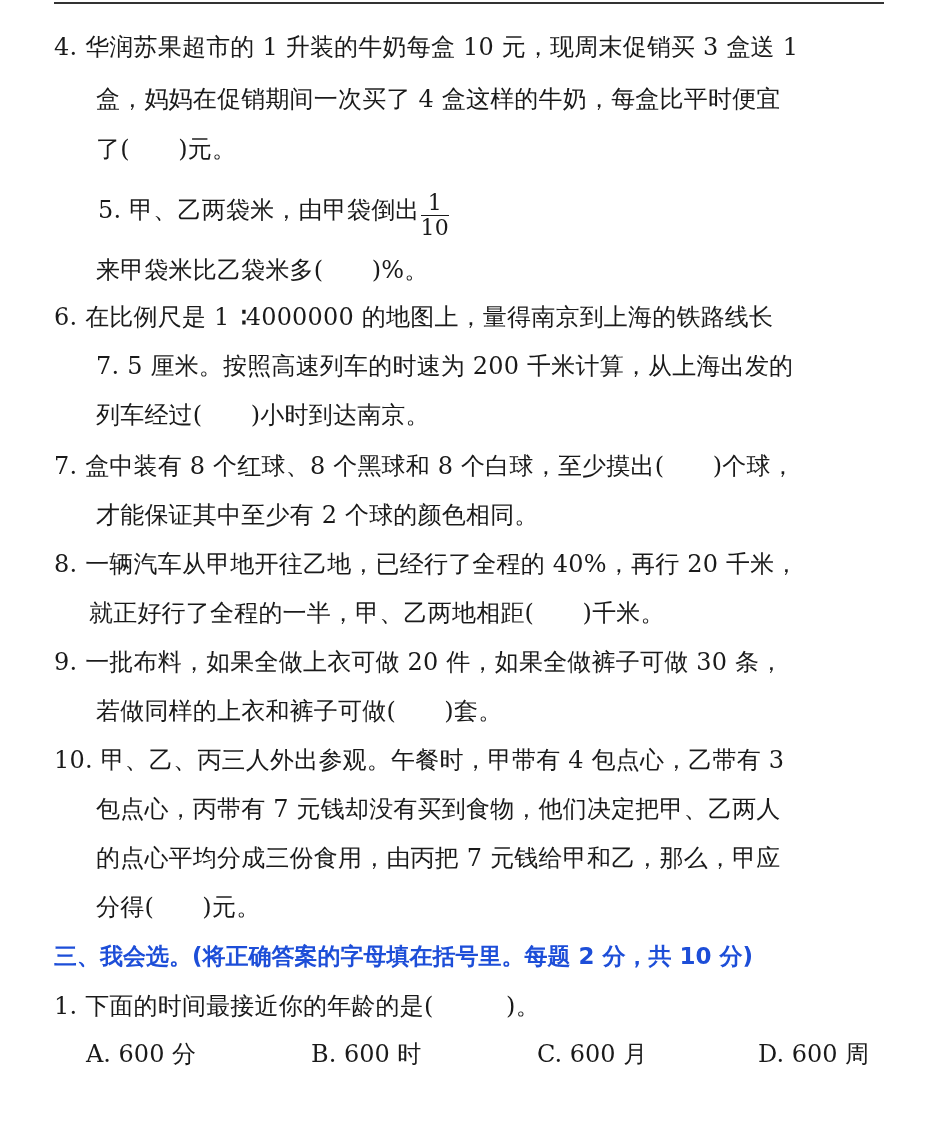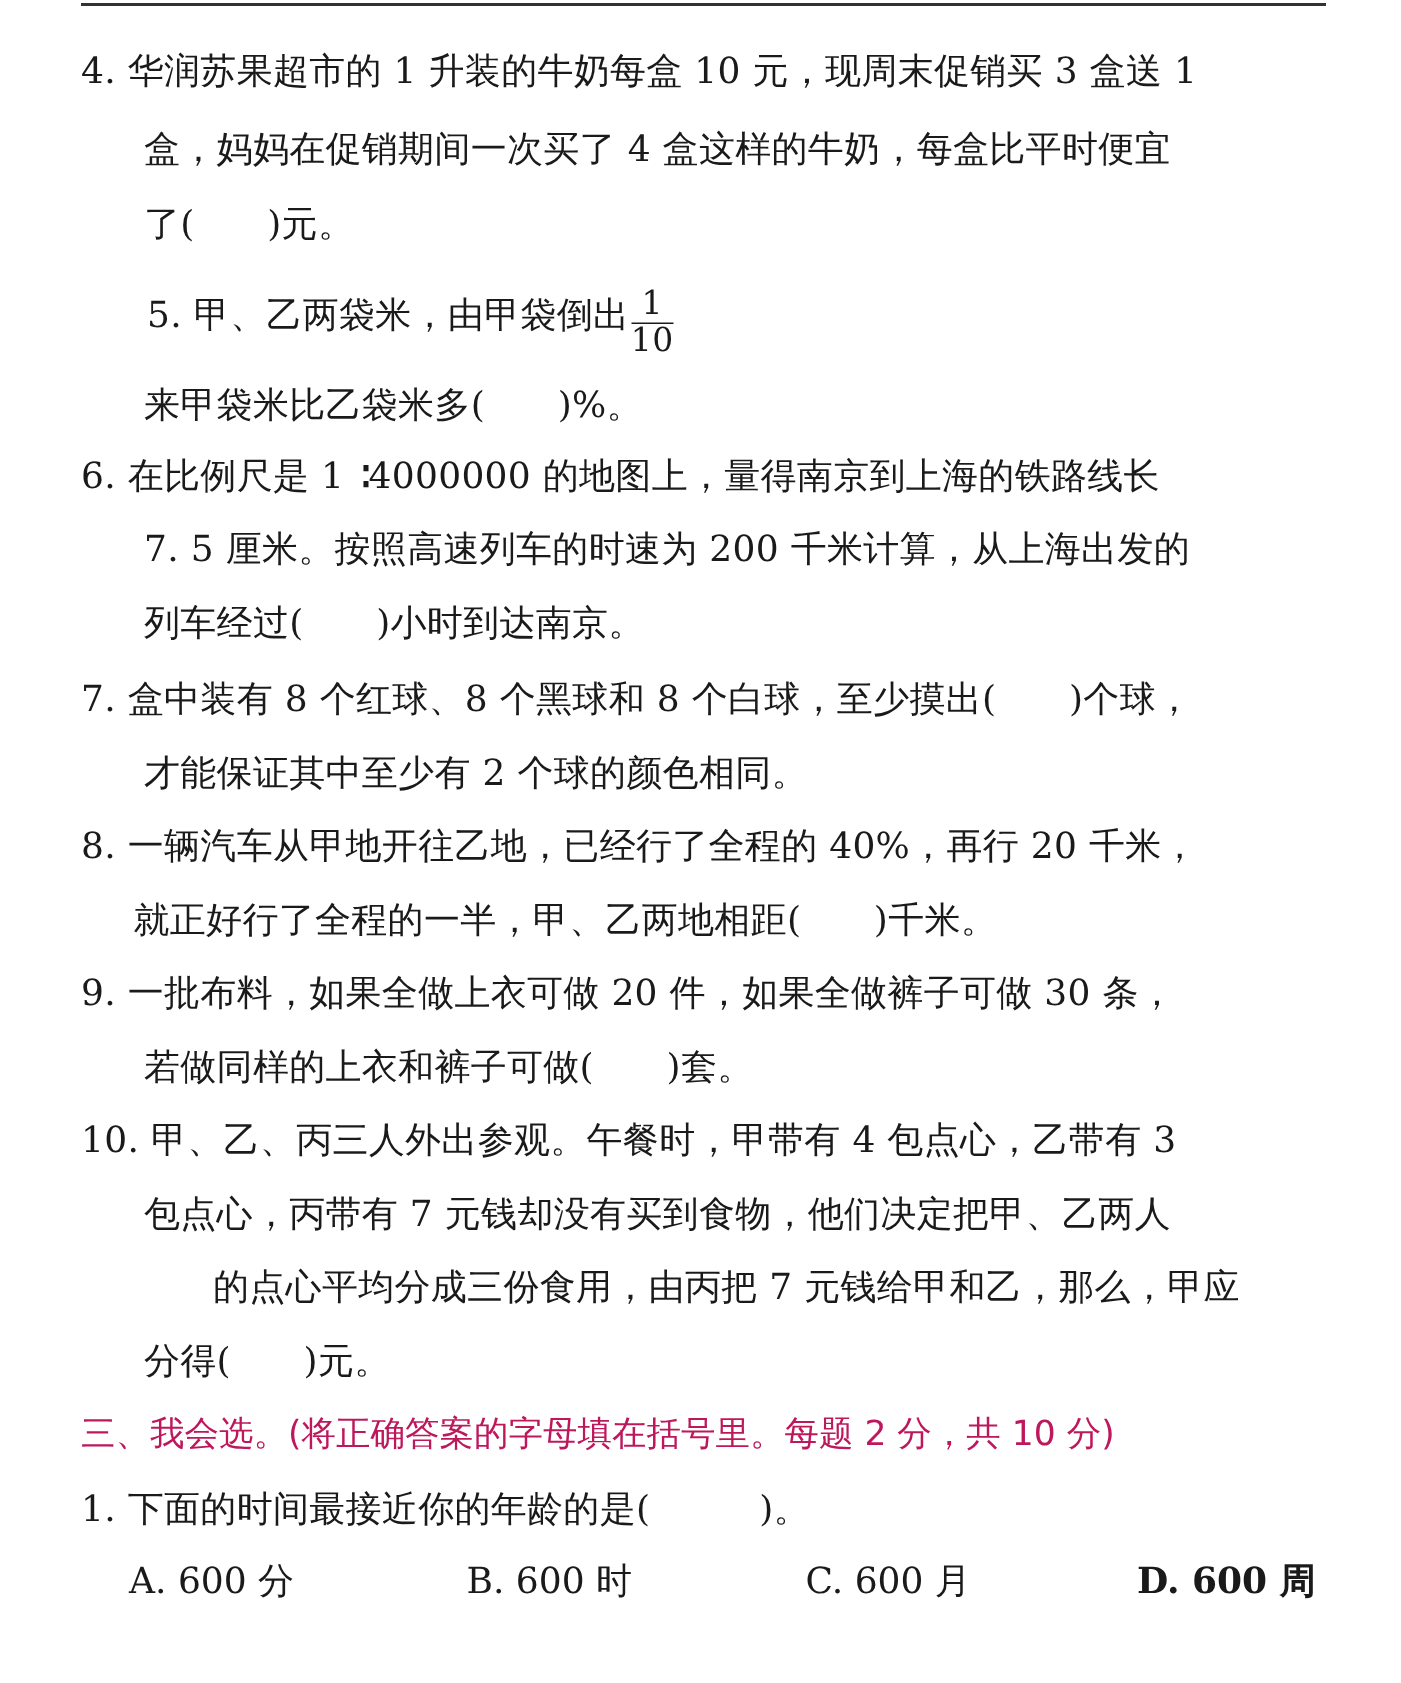--- a/index.html
+++ b/index.html
@@ -19,21 +19,21 @@
     .num { display: inline-block; }
     .frac {
       display: inline-block; vertical-align: middle; text-align: center;
       font-size: 22px; line-height: 22px; margin: 0 1px; position: relative; top: 4px;
     }
     .frac .n { display: block; border-bottom: 1.5px solid #1a1a1a; padding: 0 1px 1px; }
     .frac .d { display: block; padding-top: 1px; }
     .section-title {
       position: absolute; white-space: nowrap;
       font-family: "DejaVu Sans", "Liberation Sans", sans-serif;
-      font-weight: normal; font-size: 23px; line-height: 30px; color: #be185d;
+      font-weight: bold; font-size: 23px; line-height: 30px; color: #1d4ed8;
     }
     .option {
       position: absolute; white-space: nowrap; font-size: 24px; line-height: 30px;
     }
   </style>
 </head>
 <body>
 
 <div class="top-rule"></div>
 
@@ -73,26 +73,26 @@
   <span class="num">9.</span>
   <span>一批布料，如果全做上衣可做 20 件，如果全做裤子可做 30 条，</span>
 </div>
 <div class="line" style="left:96px; top:696px;">若做同样的上衣和裤子可做(　　)套。</div>
 
 <div class="line" style="left:54px; top:745px;">
   <span class="num">10.</span>
   <span>甲、乙、丙三人外出参观。午餐时，甲带有 4 包点心，乙带有 3</span>
 </div>
 <div class="line" style="left:96px; top:794px;">包点心，丙带有 7 元钱却没有买到食物，他们决定把甲、乙两人</div>
-<div class="line" style="left:96px; top:843px;margin-left:46px;">的点心平均分成三份食用，由丙把 7 元钱给甲和乙，那么，甲应</div>
+<div class="line" style="left:96px; top:843px;">的点心平均分成三份食用，由丙把 7 元钱给甲和乙，那么，甲应</div>
 <div class="line" style="left:96px; top:892px;">分得(　　)元。</div>
 
 <div class="section-title" style="left:54px; top:941px;">三、我会选。(将正确答案的字母填在括号里。每题 2 分，共 10 分)</div>
 
 <div class="line" style="left:54px; top:991px;">
   <span class="num">1.</span>
   <span>下面的时间最接近你的年龄的是(　　　)。</span>
 </div>
 
 <div class="option" style="left:86px; top:1039px;">A. 600 分</div>
 <div class="option" style="left:311px; top:1039px;">B. 600 时</div>
 <div class="option" style="left:537px; top:1039px;">C. 600 月</div>
-<div class="option" style="left:758px; top:1039px;font-weight:bold;">D. 600 周</div>
+<div class="option" style="left:758px; top:1039px;">D. 600 周</div>
 
 </body></html>

